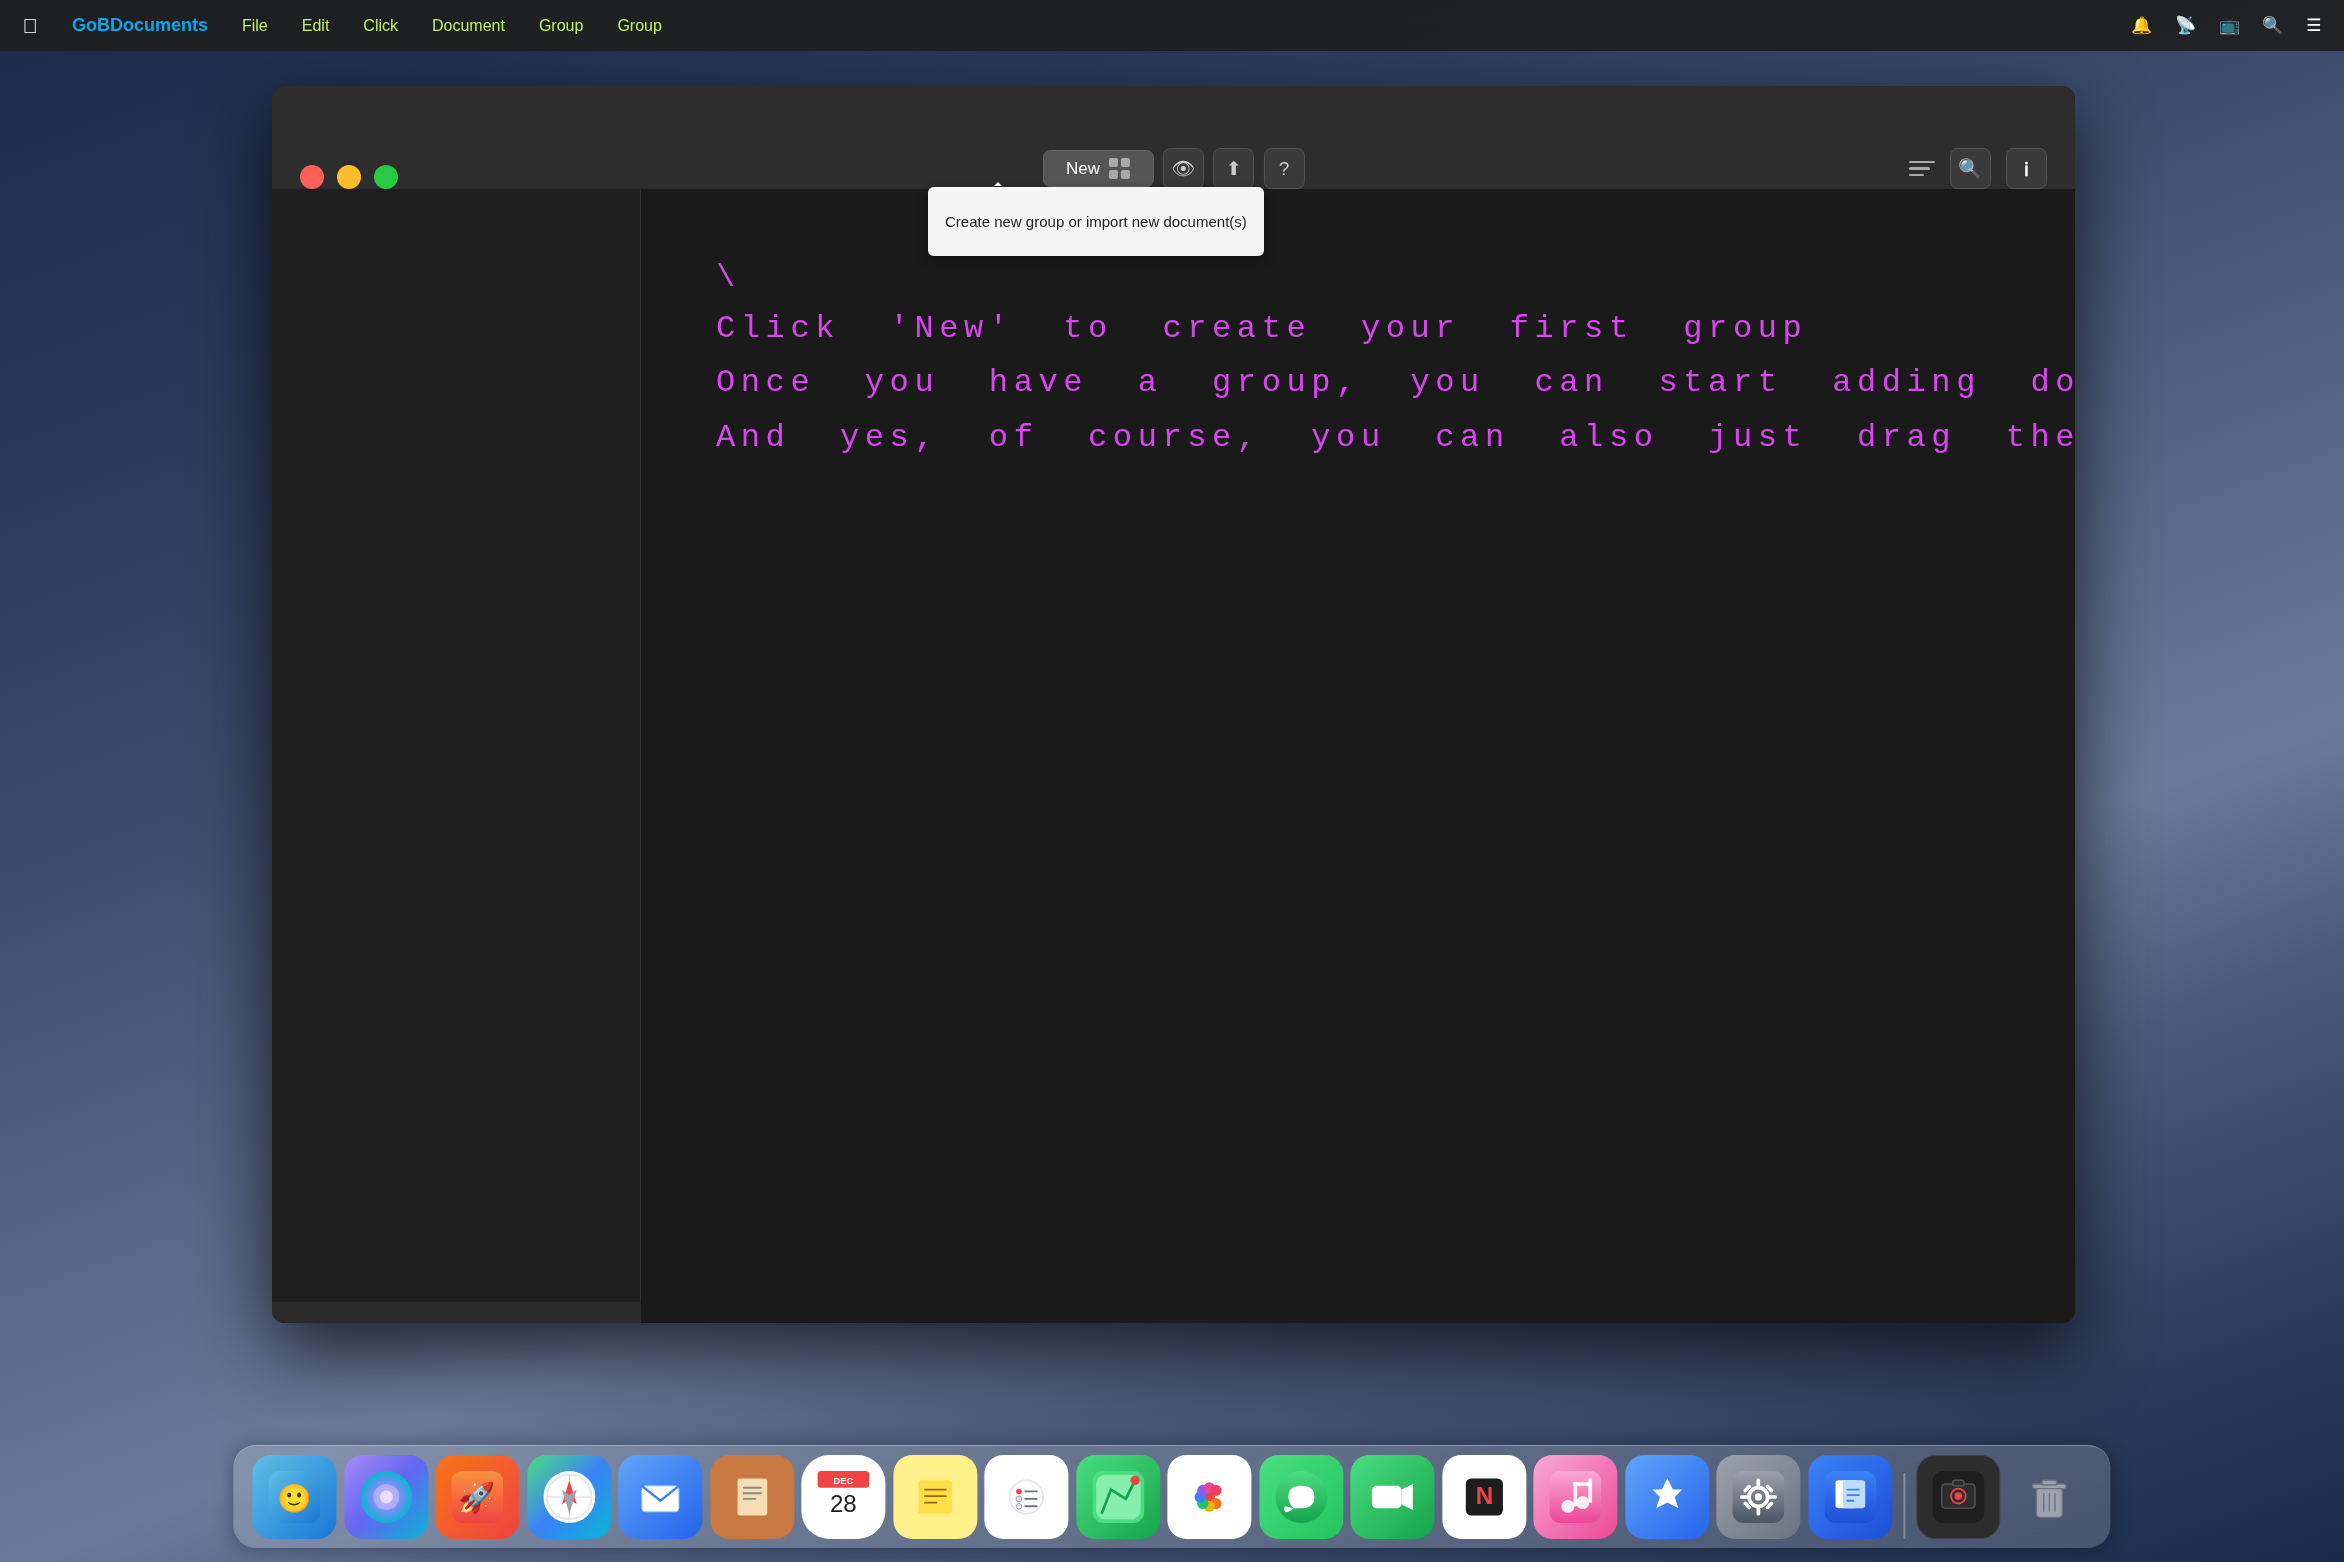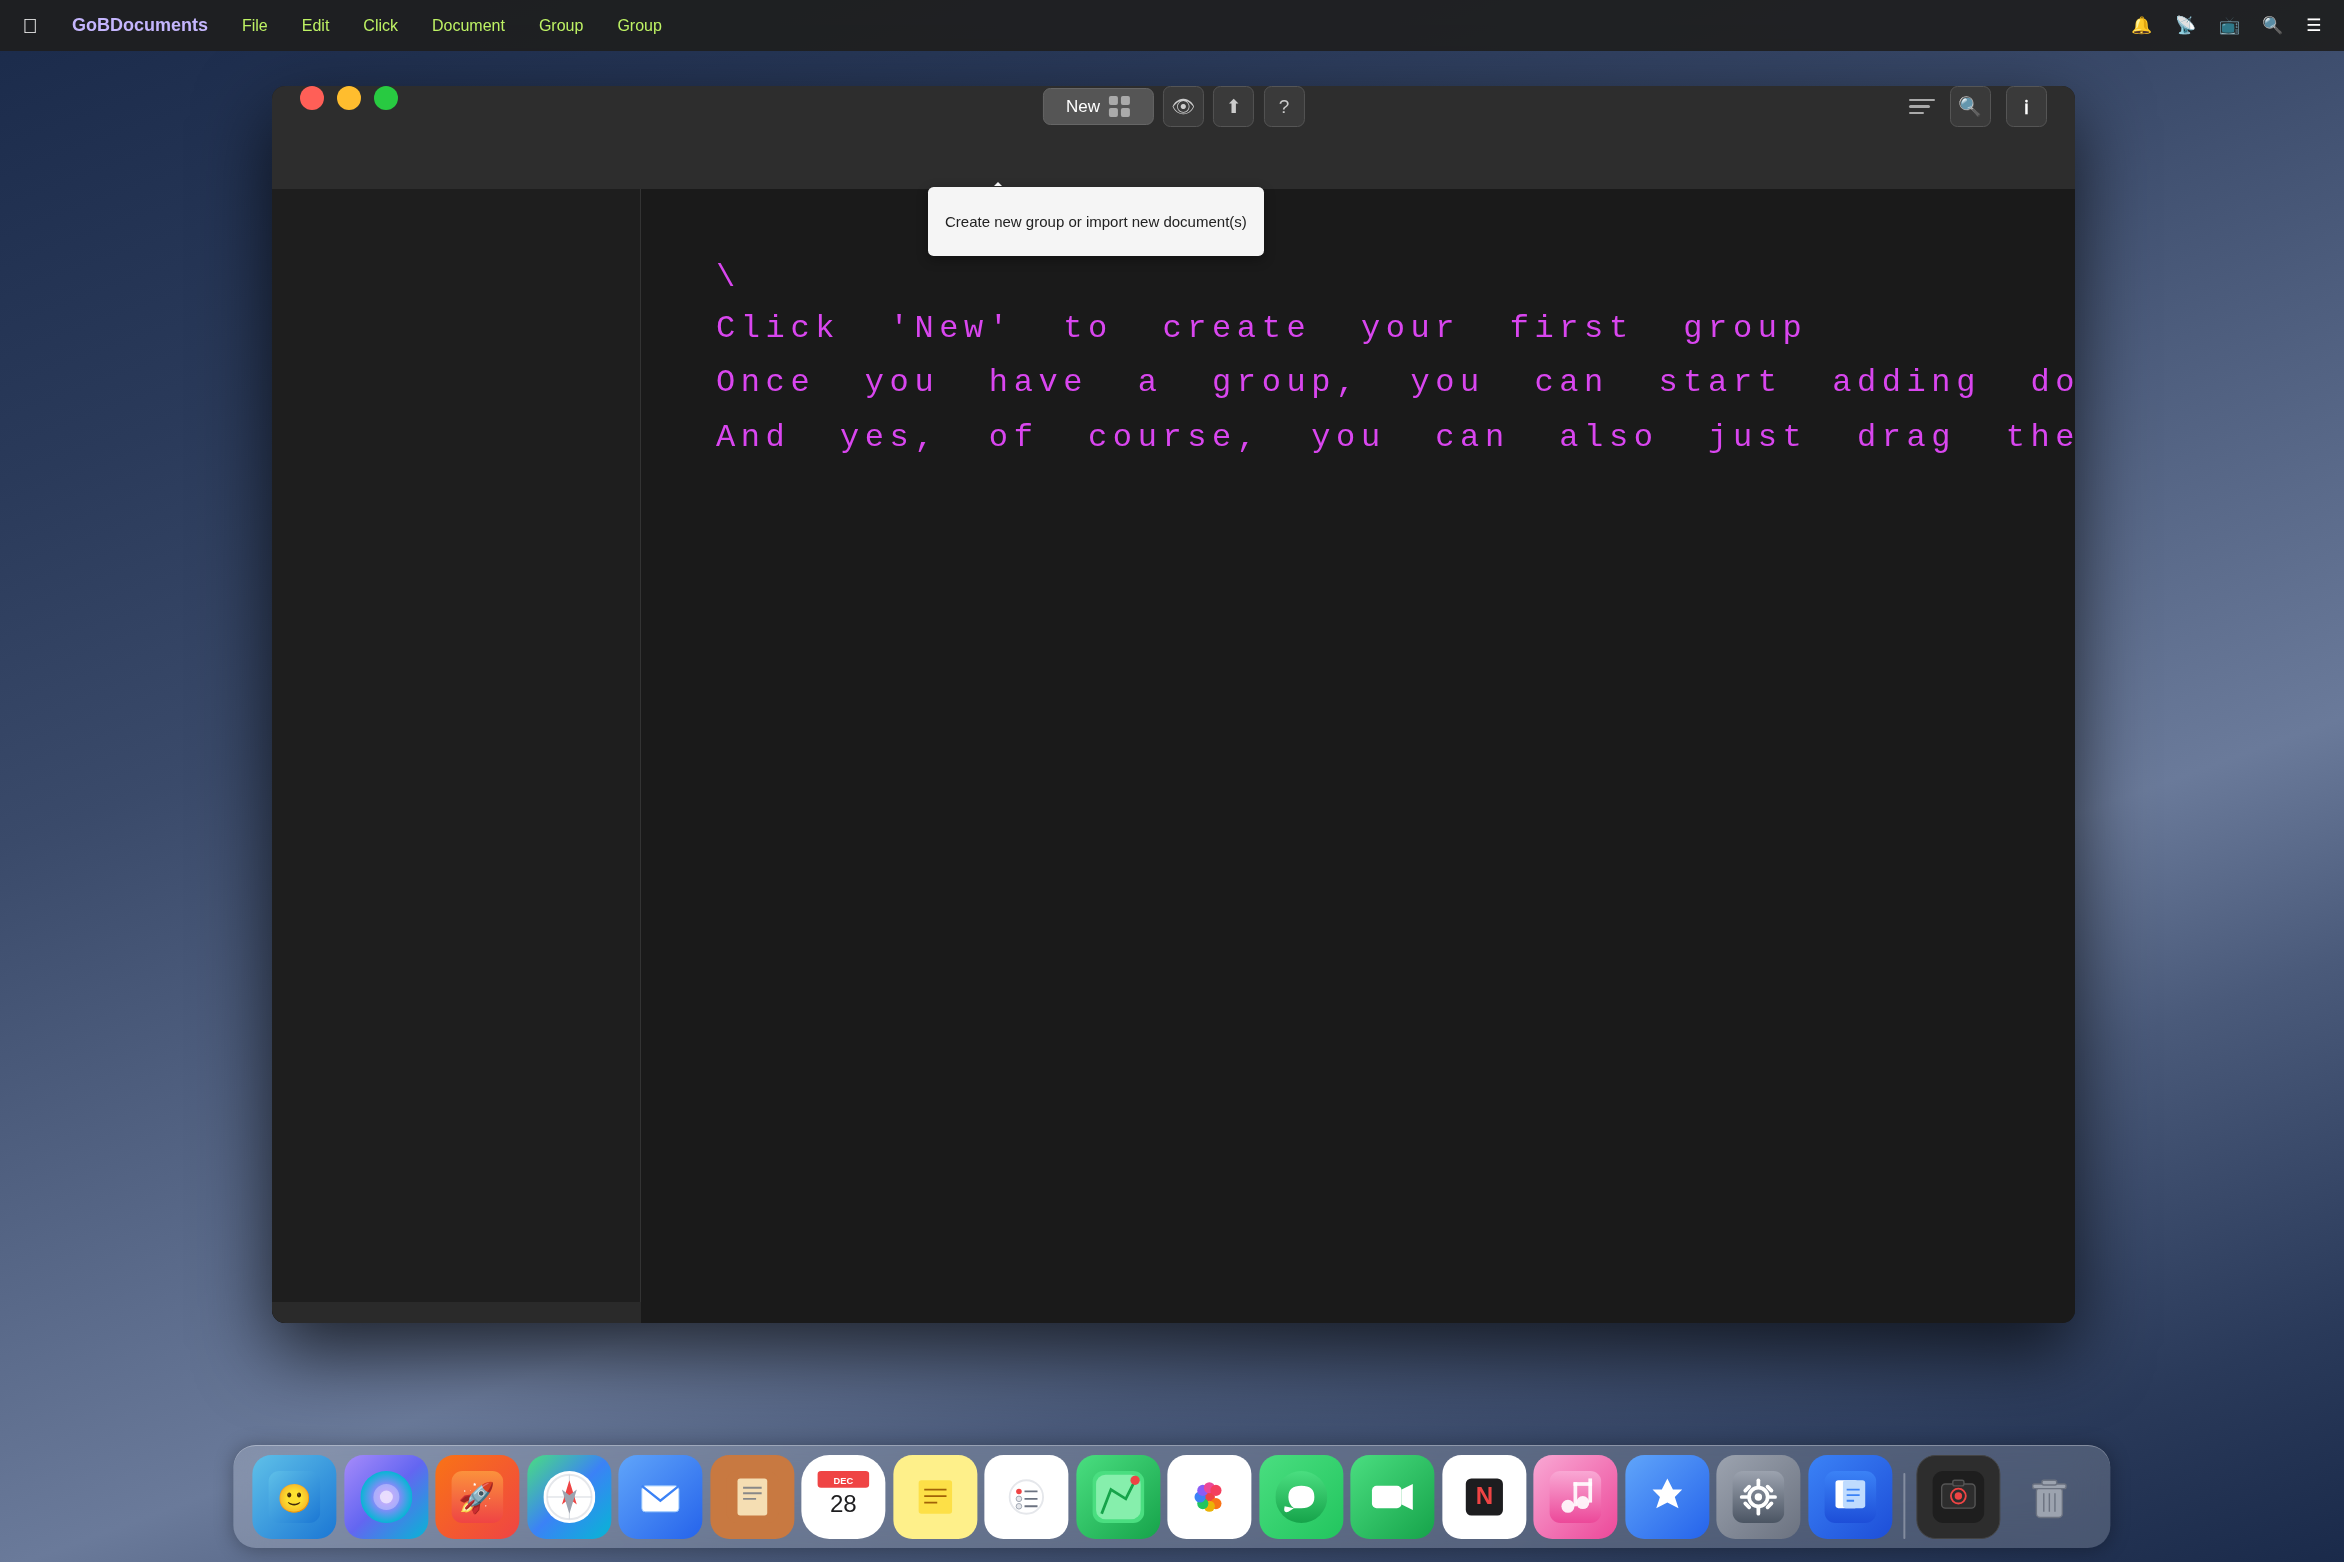--- a/index.html
+++ b/index.html
@@ -37,21 +37,21 @@
 
     .menubar-apple {
       font-size: 20.6px;
       color: #fff;
       cursor: pointer;
     }
 
     .menubar-app {
       font-size: 18px;
       font-weight: 600;
-      color: #c4b5fd;
+      color: #0ea5e9;
     }
 
     .menubar-item {
       font-size: 16px;
       color: #bef264;
       cursor: pointer;
     }
 
     .menubar-right {
       margin-left: auto;
@@ -78,21 +78,21 @@
       overflow: hidden;
       box-shadow: 0 28px 75px rgba(0,0,0,0.7);
     }
 
     
     .titlebar {
       width: 100%;
       height: 103px;
       background: #2d2d2d;
       display: flex;
-      align-items: flex-start;
+      align-items: flex-end;
       padding: 0 28px;
       gap: 19px;
       position: relative;
     }
 
     .traffic-lights {
       display: flex;
       gap: 13px;
       align-items: center;
     }

